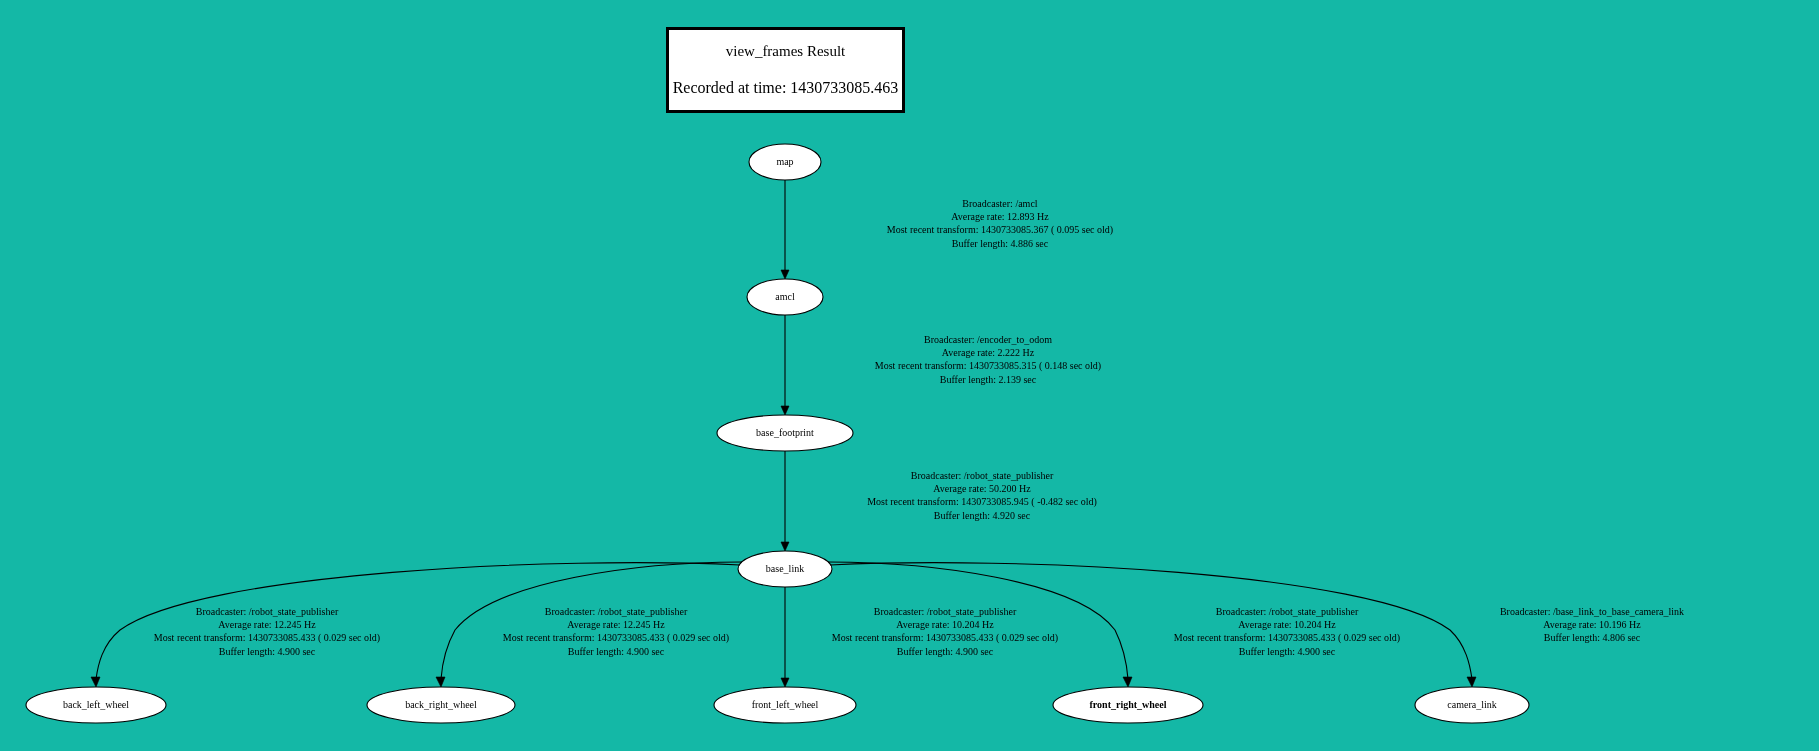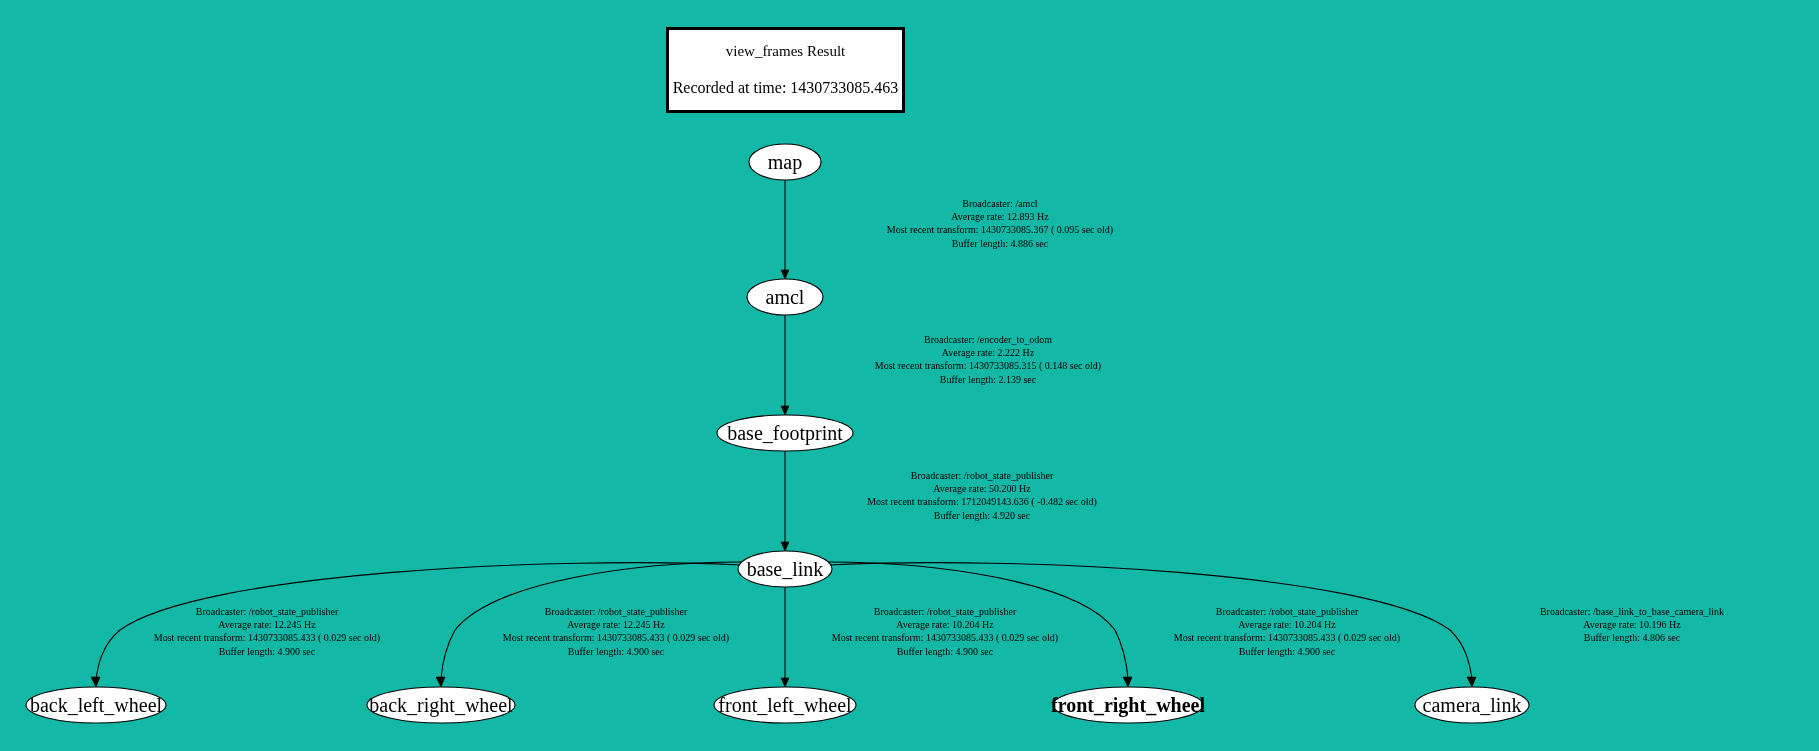--- a/index.html
+++ b/index.html
@@ -63,21 +63,21 @@
   .result-time {
     font-size: 16px;
     line-height: 1.2;
     margin-top: 18px;
     white-space: nowrap;
   }
 
   
   .node-label {
     position: absolute;
-    font-size: 20px;
+    font-size: 10px;
     line-height: 1;
     text-align: center;
     white-space: nowrap;
     transform: translate(-50%, -50%);
     pointer-events: auto;
     cursor: default;
   }
 
   
   .edge-label {
@@ -160,21 +160,21 @@
   <div class="edge-label" style="left:988px; top:333px;">
     <div>Broadcaster: /encoder_to_odom</div>
     <div>Average rate: 2.222 Hz</div>
     <div>Most recent transform: 1430733085.315 ( 0.148 sec old)</div>
     <div>Buffer length: 2.139 sec</div>
   </div>
 
   <div class="edge-label" style="left:982px; top:469px;">
     <div>Broadcaster: /robot_state_publisher</div>
     <div>Average rate: 50.200 Hz</div>
-    <div>Most recent transform: 1712049143.636 ( -0.482 sec old)</div>
+    <div>Most recent transform: 1430733085.945 ( -0.482 sec old)</div>
     <div>Buffer length: 4.920 sec</div>
   </div>
 
   <div class="edge-label" style="left:267px; top:605px;">
     <div>Broadcaster: /robot_state_publisher</div>
     <div>Average rate: 12.245 Hz</div>
     <div>Most recent transform: 1430733085.433 ( 0.029 sec old)</div>
     <div>Buffer length: 4.900 sec</div>
   </div>
 
@@ -192,19 +192,19 @@
     <div>Buffer length: 4.900 sec</div>
   </div>
 
   <div class="edge-label" style="left:1287px; top:605px;">
     <div>Broadcaster: /robot_state_publisher</div>
     <div>Average rate: 10.204 Hz</div>
     <div>Most recent transform: 1430733085.433 ( 0.029 sec old)</div>
     <div>Buffer length: 4.900 sec</div>
   </div>
 
-  <div class="edge-label" style="left:1632px; top:605px;">
+  <div class="edge-label" style="left:1592px; top:605px;">
     <div>Broadcaster: /base_link_to_base_camera_link</div>
     <div>Average rate: 10.196 Hz</div>
     <div>Buffer length: 4.806 sec</div>
   </div>
 
 </div>
 
 </body></html>

